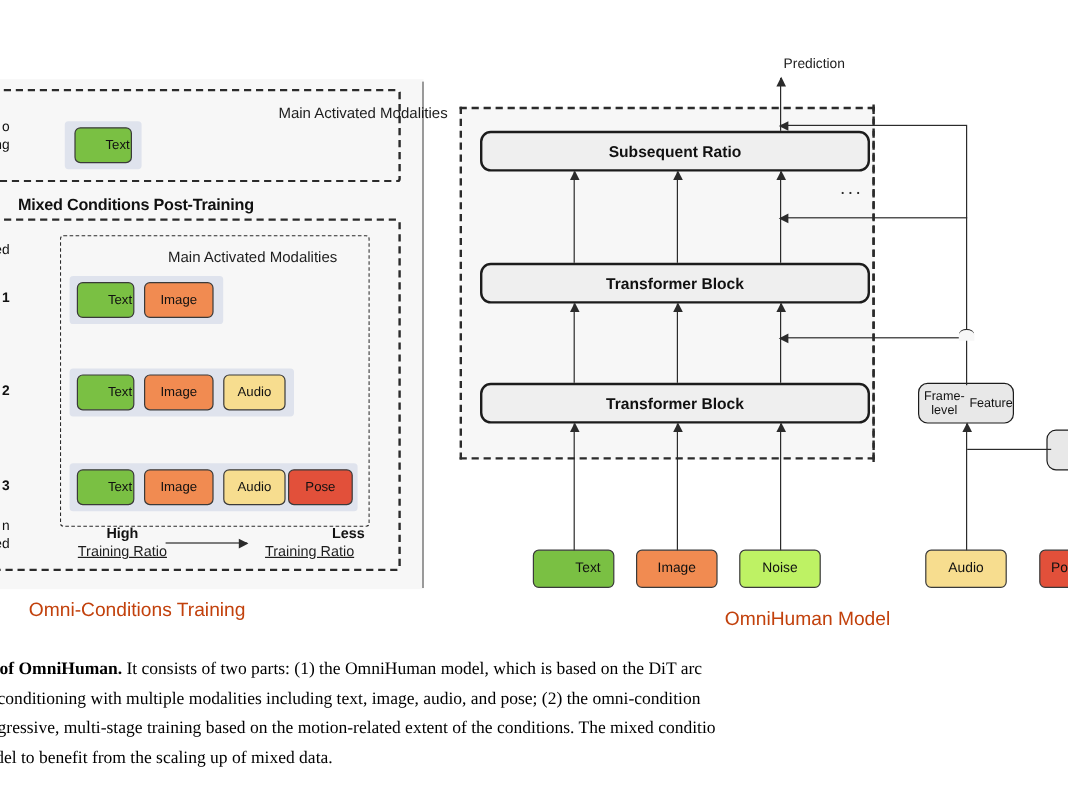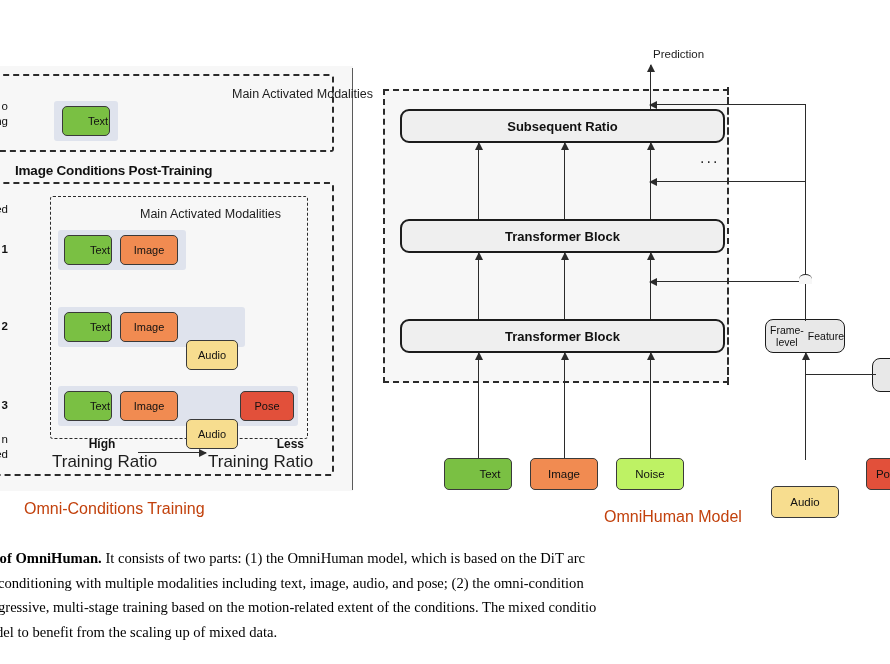--- a/index.html
+++ b/index.html
@@ -32,35 +32,35 @@
     white-space:nowrap;
   }
   .mam-label{
     font-size:12.5px;color:#1d1d1d;white-space:nowrap;
   }
   .row-label{
     font-size:11.5px;font-weight:bold;color:#111;white-space:nowrap;text-align:right;
   }
   .row-label.reg{font-weight:normal;}
   .ratio-strong{font-size:12px;font-weight:bold;color:#111;white-space:nowrap;}
-  .ratio-sub{font-size:17px;color:#1d1d1d;white-space:nowrap;}
+  .ratio-sub{font-size:12px;color:#1d1d1d;white-space:nowrap;text-decoration:underline;}
 
   .hl-band{
     background:#dfe3ed;border-radius:3px;
   }
 
   .chip{
     height:30px;border-radius:5px;border:1.4px solid #3a3a3a;
     font-size:11px;color:#111;
     display:flex;align-items:center;justify-content:center;
     box-sizing:border-box;
   }
   .chip.text{background:#7ac043;padding-left:24px;}
   .chip.image{background:#f18b51;}
-  .chip.audio{background:#f7dd8f;margin-top:28px;}
+  .chip.audio{background:#f7dd8f;}
   .chip.pose{background:#e2503a;}
   .chip.noise{background:#bef264;text-align:center;}
 
   .panel-caption{
     font-size:16px;font-weight:normal;color:#c2410c;white-space:nowrap;
   }
 
   
   .ratio-arrow{height:1px;background:#2b2b2b;}
   .ratio-arrow:after{
@@ -124,21 +124,21 @@
   <div class="abs dashed-box" style="left:-200px;top:74px;width:530px;height:74px;"></div>
 
   <div class="abs row-label reg" style="left:-30px;top:100px;width:38px;">o</div>
   <div class="abs row-label reg" style="left:-30px;top:115px;width:38px;">ining</div>
 
   <div class="abs mam-label" style="left:232px;top:87px;">Main Activated Modalities</div>
 
   <div class="abs hl-band" style="left:54px;top:101px;width:64px;height:40px;"></div>
   <div class="abs chip text" style="left:62px;top:106px;width:48px;">Text</div>
 
-  <div class="abs sect-title" style="left:15px;top:163px;">Image Conditions Post-Training</div>
+  <div class="abs sect-title" style="left:15px;top:163px;">Mixed Conditions Post-Training</div>
 
   <div class="abs dashed-box" style="left:-200px;top:182px;width:530px;height:290px;"></div>
 
   <div class="abs dashed-box thin" style="left:50px;top:196px;width:256px;height:241px;"></div>
   <div class="abs mam-label" style="left:140px;top:207px;">Main Activated Modalities</div>
 
   <div class="abs row-label reg" style="left:-32px;top:203px;width:40px;">ated</div>
 
   <div class="abs row-label" style="left:-42px;top:243px;width:50px;">Stage 1</div>
   <div class="abs hl-band" style="left:58px;top:230px;width:128px;height:40px;"></div>

